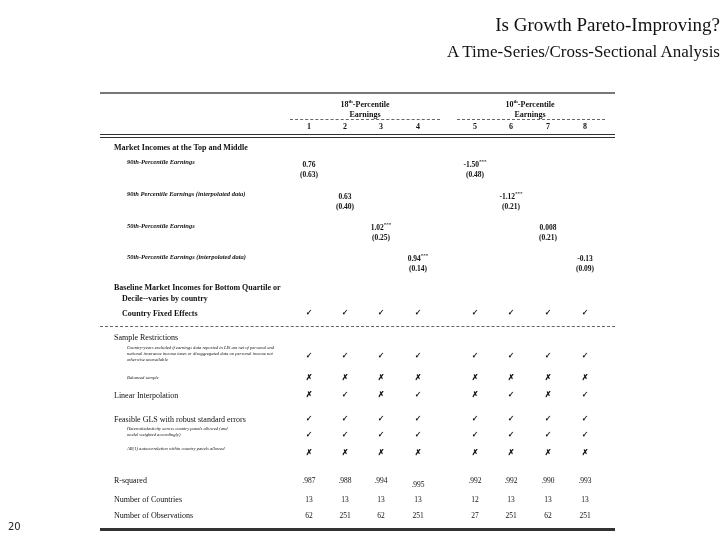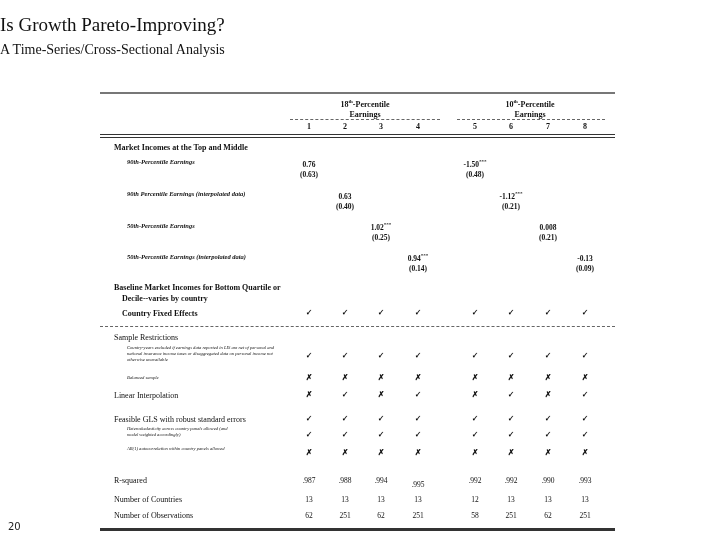--- a/index.html
+++ b/index.html
@@ -1,20 +1,20 @@
 <!DOCTYPE html>
 <html><head>
 <meta charset="utf-8">
 <style>
   html, body { margin:0; padding:0; }
   body { width:720px; height:540px; background:#ffffff; position:relative; overflow:hidden;
          font-family:"Liberation Serif","DejaVu Serif",serif; color:#111; }
-  .title { position:absolute; left:0; width:720px; text-align:left; color:#111; }
+  .title { position:absolute; left:0; width:720px; text-align:right; color:#111; }
   .title1 { top:14px; font-size:19px; }
-  .title2 { top:42px; font-size:14px; }
+  .title2 { top:42px; font-size:17px; }
   .page-num { position:absolute; left:8px; top:521px; font-family:"DejaVu Sans",sans-serif; font-size:10px; color:#222; }
   .tbl { position:absolute; left:100px; top:75px; width:520px; height:460px; }
   .abs { position:absolute; white-space:nowrap; }
   .rule { position:absolute; left:0; background:#555; }
   .dash { position:absolute; border-top:1px dashed #666; height:0; }
   .hdr { font-size:8px; font-weight:bold; text-align:center; }
   .sup { font-size:5px; vertical-align:super; }
   .colnum { font-size:8px; font-weight:bold; width:20px; text-align:center; }
   .sec { font-size:8px; font-weight:bold; }
   .lbl-i { font-size:6.5px; font-style:italic; font-weight:bold; }
@@ -183,19 +183,19 @@
     <div class="abs stat" style="left:396px;top:420px;">13</div>
     <div class="abs stat" style="left:433px;top:420px;">13</div>
     <div class="abs stat" style="left:470px;top:420px;">13</div>
   </div>
   <div class="abs lbl" style="left:14px;top:436px;">Number of Observations</div>
   <div>
     <div class="abs stat" style="left:194px;top:436px;">62</div>
     <div class="abs stat" style="left:230px;top:436px;">251</div>
     <div class="abs stat" style="left:266px;top:436px;">62</div>
     <div class="abs stat" style="left:303px;top:436px;">251</div>
-    <div class="abs stat" style="left:360px;top:436px;">58</div>
+    <div class="abs stat" style="left:360px;top:436px;">27</div>
     <div class="abs stat" style="left:396px;top:436px;">251</div>
     <div class="abs stat" style="left:433px;top:436px;">62</div>
     <div class="abs stat" style="left:470px;top:436px;">251</div>
   </div>
   <div class="rule" style="top:453px;width:515px;height:3px;background:#333;"></div>
 </div>
 
 </body></html>

